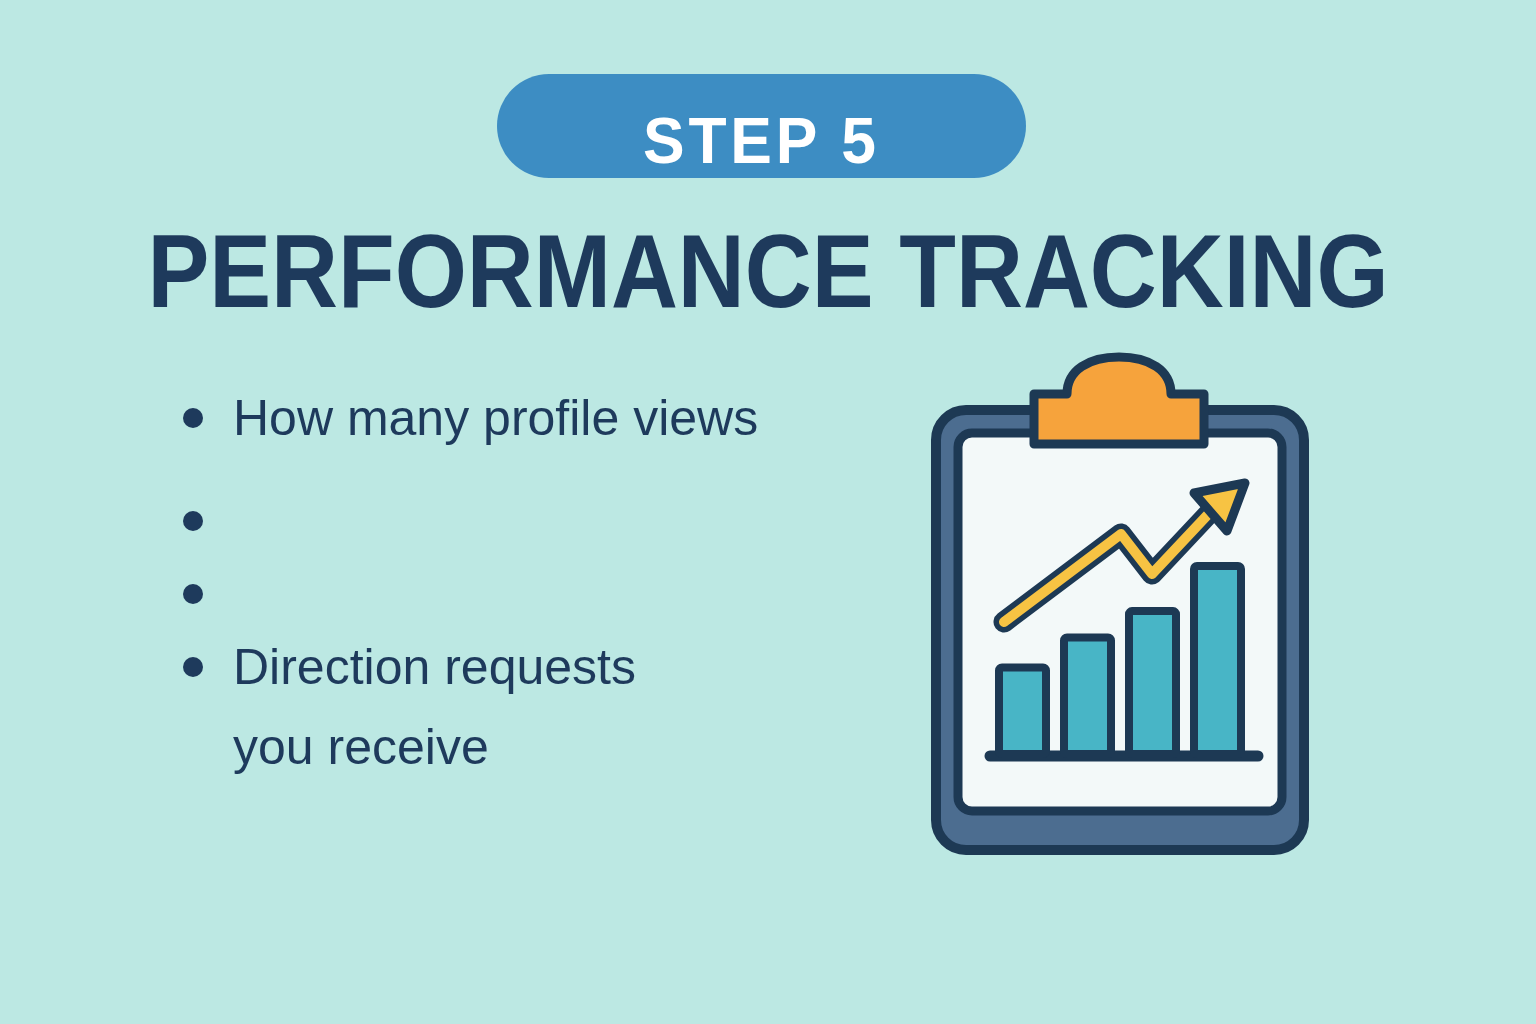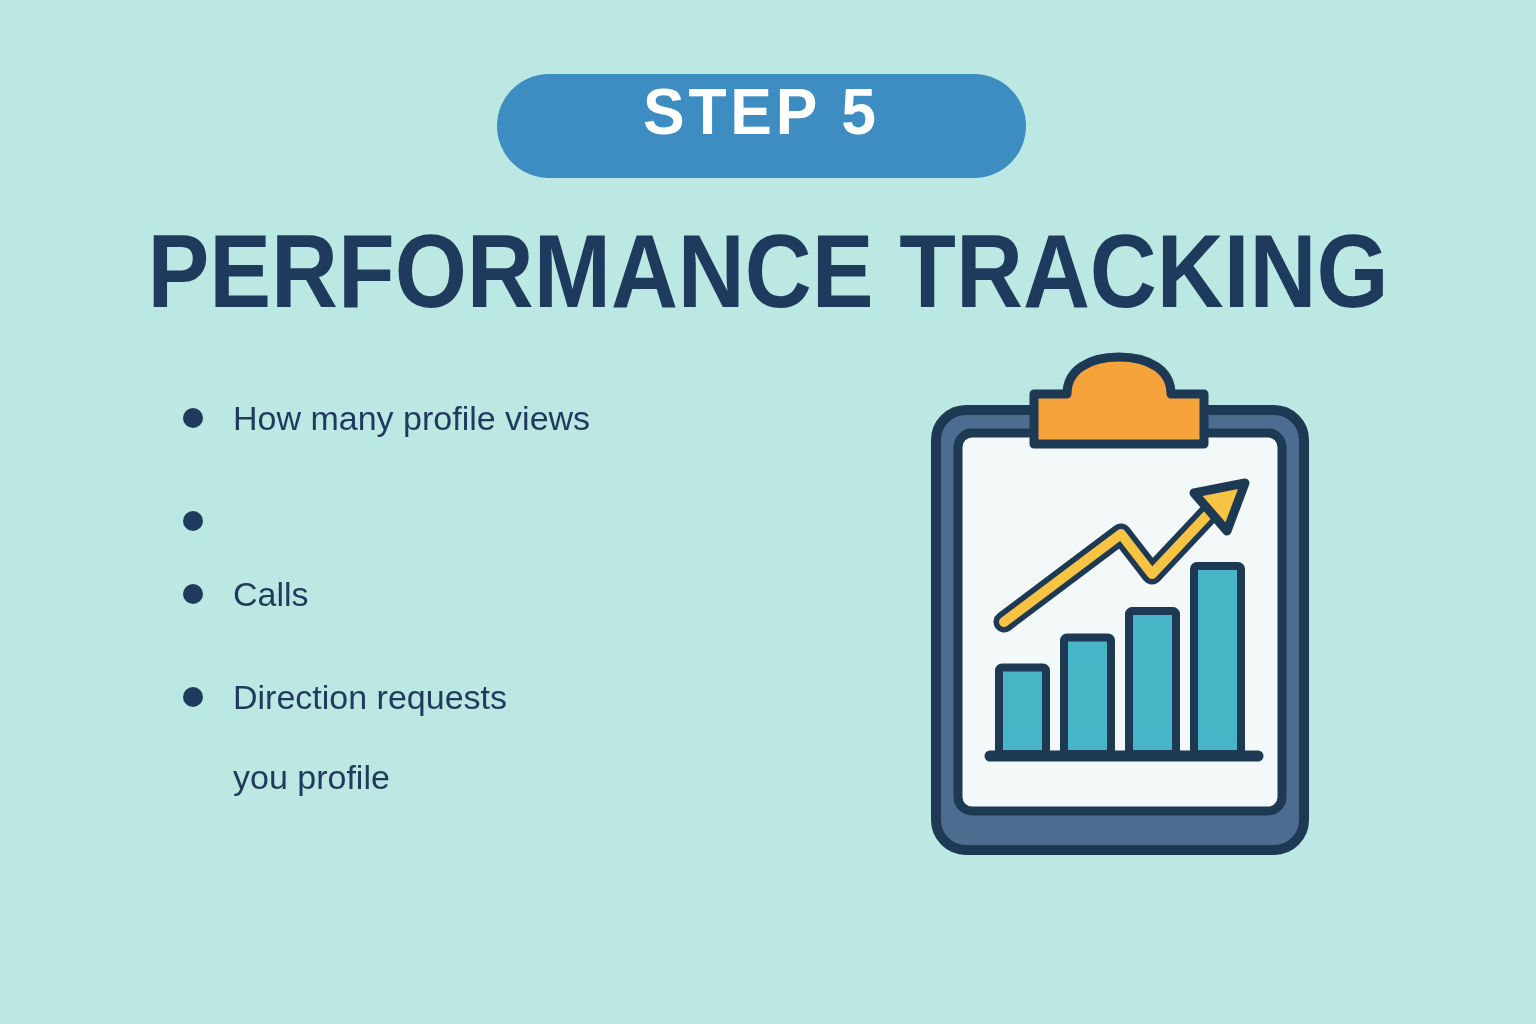--- a/index.html
+++ b/index.html
@@ -27,21 +27,21 @@
 
   .badge {
     position: absolute;
     left: 497px;
     top: 74px;
     width: 529px;
     height: 104px;
     background: var(--badge-blue);
     border-radius: 52px;
     display: flex;
-    align-items: flex-start;
+    align-items: flex-end;
     justify-content: center;
   }
   .badge-label {
     color: #ffffff;
     font-size: 65px;
     font-weight: bold;
     letter-spacing: 4px;
     transform: scaleX(0.96);
   }
 
@@ -74,21 +74,21 @@
   .bullet-dot {
     flex: 0 0 auto;
     width: 20px;
     height: 20px;
     margin: 30px 30px 0 13px;
     border-radius: 50%;
     background: var(--text-navy);
   }
   .bullet-label {
     color: var(--text-navy);
-    font-size: 34px;
+    font-size: 50px;
     line-height: 80px;
     white-space: pre-line;
     max-width: 680px;
   }
 
   .illustration {
     position: absolute;
     left: 928px;
     top: 350px;
     width: 392px;
@@ -119,26 +119,25 @@
   <ul class="bullet-list">
     <li class="bullet-item">
       <span class="bullet-dot"></span>
       <span class="bullet-label">How many profile views</span>
     </li>
     <li class="bullet-item">
       <span class="bullet-dot"></span>
     </li>
     <li class="bullet-item">
       <span class="bullet-dot"></span>
-      <span class="bullet-label">Calls</span>
     </li>
     <li class="bullet-item">
       <span class="bullet-dot"></span>
       <span class="bullet-label">Direction requests
-you profile</span>
+you receive</span>
     </li>
   </ul>
 
   <div class="illustration">
     <svg viewBox="0 0 392 518" xmlns="http://www.w3.org/2000/svg">
 
       <rect class="cb-body" x="8" y="60" width="368" height="440" rx="30"></rect>
 
       <rect class="cb-paper" x="30" y="83" width="324" height="378" rx="14"></rect>
 

